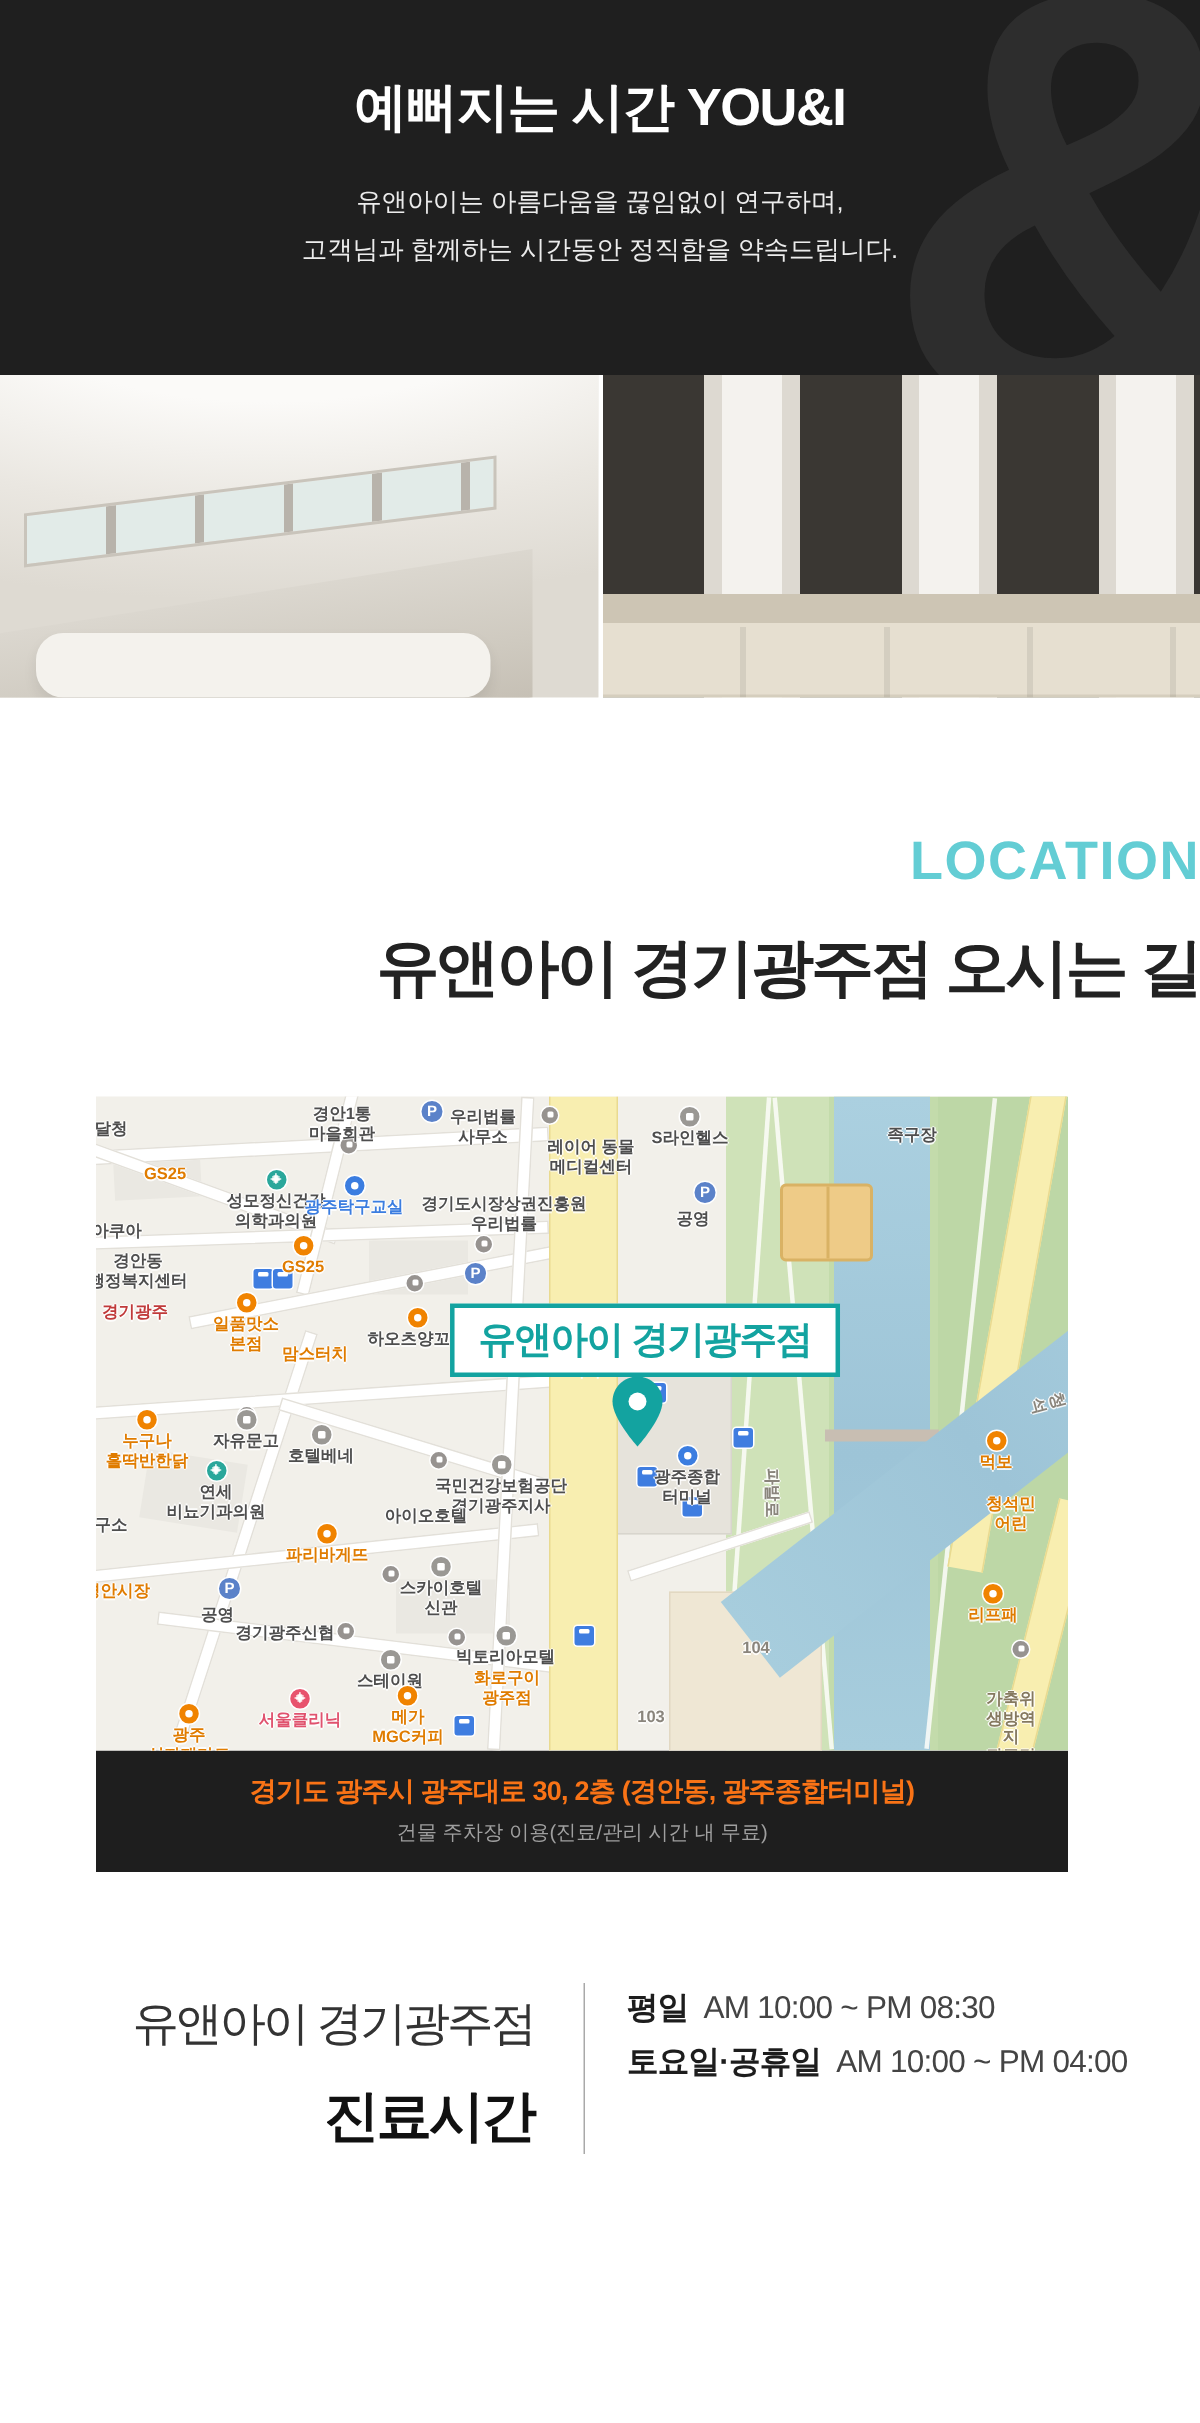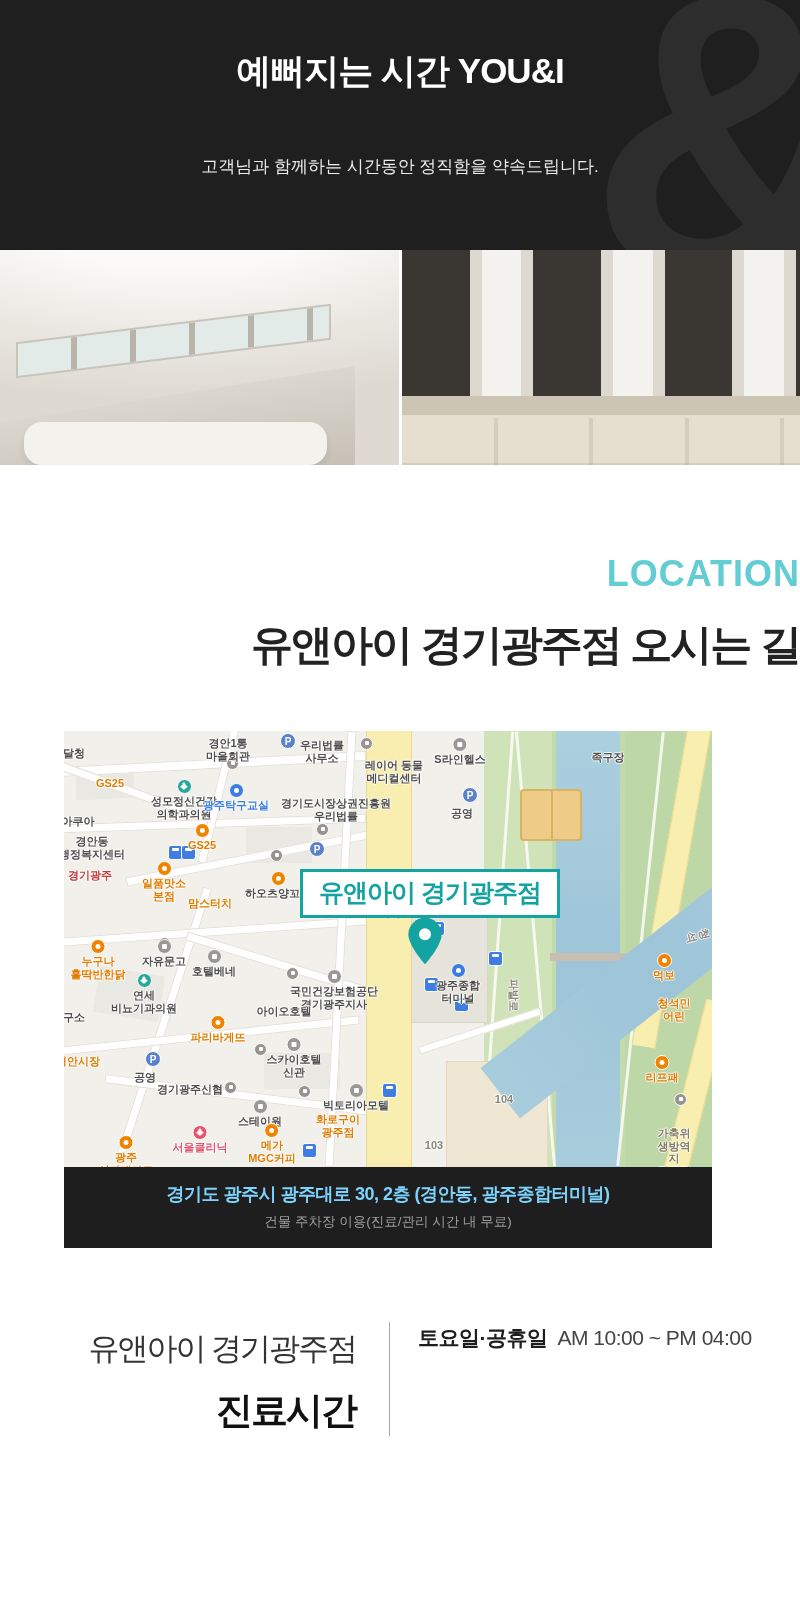--- a/index.html
+++ b/index.html
@@ -77,42 +77,42 @@
   .pico{position:absolute;width:14px;height:14px;background:#5b82c9;border-radius:50%;color:#fff;font-size:10px;
         font-weight:800;display:flex;align-items:center;justify-content:center;border:1px solid #fff;z-index:5;}
   .dot{position:absolute;width:11px;height:11px;background:#979390;border-radius:50%;border:1px solid #fff;z-index:4;}
   .dot::before{content:'';display:block;width:4px;height:4px;background:#fff;margin:3px auto;border-radius:1px;}
 
   .map-callout{position:absolute;left:366px;top:138px;transform:translateX(-50%);background:#fff;border:3px solid #13a3a0;
     color:#13a3a0;font-size:25px;font-weight:800;letter-spacing:-1px;padding:4px 16px 6px;white-space:nowrap;z-index:10;}
   .map-pin{position:absolute;left:361px;top:184px;transform:translateX(-50%);width:40px;height:52px;z-index:9;}
 
   .addr-bar{background:#1e1e1e;text-align:center;padding:15px 10px 17px;}
-  .addr-bar .addr{margin:0;color:#7dd3fc;font-size:18px;font-weight:800;letter-spacing:-0.5px;}
+  .addr-bar .addr{margin:0;color:#f97316;font-size:18px;font-weight:800;letter-spacing:-0.5px;}
   .addr-bar .park-note{margin:7px 0 0;color:#9f9f9f;font-size:13.5px;}
 
   
   .hours{display:flex;margin:74px 0 0 64px;width:700px;}
   .hours-left{width:292px;text-align:right;padding-top:6px;}
   .hours-left .store{margin:0;font-size:31px;font-weight:500;color:#333;letter-spacing:-2px;}
   .hours-left .h-title{margin:16px 0 0;font-size:37px;font-weight:800;color:#111;letter-spacing:-2px;}
   .hours-right{margin-left:33px;border-left:1px solid #a9a9a9;padding:2px 0 28px 28px;}
   .hrow{font-size:21px;color:#444;margin-top:8px;letter-spacing:-0.5px;}
   .hrow:first-child{margin-top:0;}
   .hrow .d{font-weight:800;color:#1d1d1d;margin-right:10px;}
   .hnote{margin-top:40px;font-size:22px;color:#9a9a9a;letter-spacing:-1px;}
 </style>
 </head>
 <body>
 
 <header class="hero">
   <div class="amp">&amp;</div>
   <h1>예뻐지는 시간 YOU&amp;I</h1>
   <p class="sub">
-    <br>
+    <span>유앤아이는 아름다움을 끊임없이 연구하며,</span><br>
     <span>고객님과 함께하는 시간동안 정직함을 약속드립니다.</span>
   </p>
 </header>
 
 <div class="photos">
   <div class="photo">
     <div class="fill p1-bg"></div>
     <div class="p1-screens"></div>
     <div class="p1-counter"></div>
     <div class="p1-sofa"></div>
@@ -208,21 +208,21 @@
 경기광주지사</span></div>
       <div class="ml g" style="left: 220px; top: 274px;"><span>아이오호텔</span></div>
       <div class="ml o" style="left: 154px; top: 284px;"><span class="mic ic-o"></span><span>파리바게뜨</span></div>
       <div class="ml g" style="left: 10px; top: 280px;"><span>구소</span></div>
       <div class="ml o" style="left: 14px; top: 324px;"><span>경안시장</span></div>
       <div class="ml g" style="left: 81px; top: 340px;"><span>공영</span></div>
       <div class="ml g" style="left: 230px; top: 306px;"><span class="mic ic-d"></span><span>스카이호텔
 신관</span></div>
       <div class="ml g" style="left: 126px; top: 352px;"><span>경기광주신협</span></div>
       <div class="ml g" style="left: 196px; top: 368px;"><span class="mic ic-d"></span><span>스테이원</span></div>
-      <div class="ml g" style="left: 292px; top: 352px;"><span class="mic ic-d"></span><span>빅토리아모텔</span></div>
+      <div class="ml g" style="left: 273px; top: 352px;"><span class="mic ic-d"></span><span>빅토리아모텔</span></div>
       <div class="ml pink" style="left: 136px; top: 394px;"><span class="mic ic-x"></span><span>서울클리닉</span></div>
       <div class="ml o" style="left: 208px; top: 392px;"><span class="mic ic-o"></span><span>메가
 MGC커피</span></div>
       <div class="ml o" style="left: 274px; top: 382px;"><span>화로구이
 광주점</span></div>
       <div class="ml o" style="left: 62px; top: 404px;"><span class="mic ic-o"></span><span>광주
 식자재마트</span></div>
       <div class="ml rd" style="left: 370px; top: 408px;"><span>103</span></div>
       <div class="ml rd" style="left: 440px; top: 362px;"><span>104</span></div>
       <div class="ml g" style="left: 394px; top: 232px;"><span class="mic ic-b"></span><span>광주종합
@@ -264,16 +264,19 @@
   </div>
 </div>
 
 <section class="hours">
   <div class="hours-left">
     <p class="store">유앤아이 경기광주점</p>
     <p class="h-title">진료시간</p>
   </div>
   <div class="hours-right">
     <div class="hrow">
+      <span class="d">평일</span><span>AM 10:00 ~ PM 08:30</span>
+    </div>
+    <div class="hrow">
       <span class="d">토요일·공휴일</span><span>AM 10:00 ~ PM 04:00</span>
     </div>
   </div>
 </section>
 
 </body></html>

